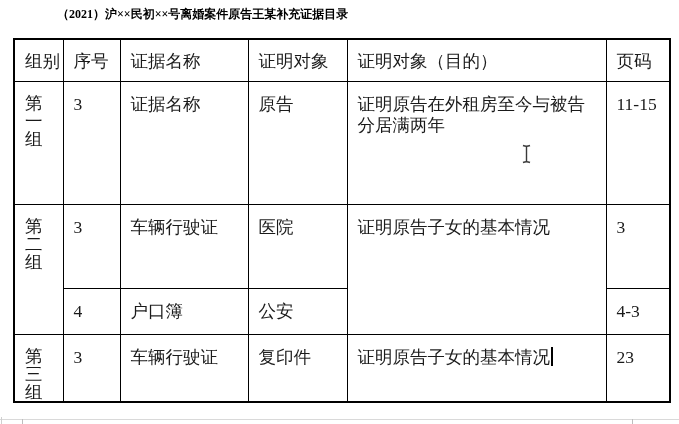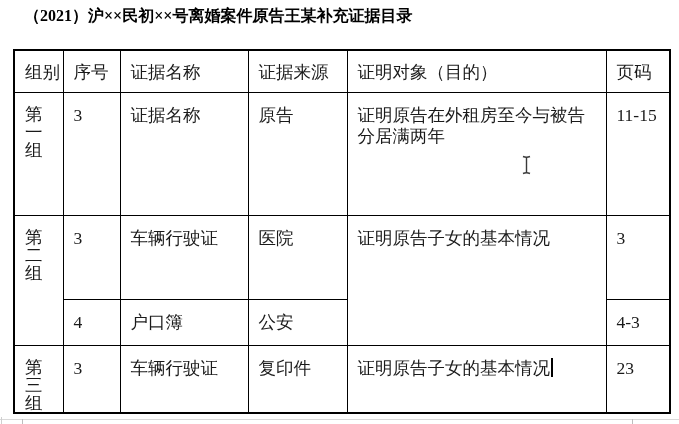--- a/index.html
+++ b/index.html
@@ -7,29 +7,29 @@
   body {
     position: relative;
     width: 679px; height: 424px;
     background: #ffffff;
     overflow: hidden;
     font-family: "Liberation Serif", "DejaVu Serif", serif;
     color: #1a1a1a;
   }
   .doc-title {
     position: absolute;
-    left: 24px; top: 6px;
-    font-size: 16px;
+    left: 57px; top: 6px;
+    font-size: 12px;
     font-weight: bold;
     white-space: nowrap;
     color: #000;
   }
   table.evidence {
     position: absolute;
-    left: 13px; top: 49px;
+    left: 13px; top: 38px;
     width: 658px;
     border-collapse: collapse;
     table-layout: fixed;
     border: 2px solid #000;
   }
   table.evidence td, table.evidence th {
     border: 1px solid #000;
     font-size: 17.5px;
     font-weight: normal;
     text-align: left;
@@ -97,21 +97,21 @@
     <col style="width:128px">
     <col style="width:99px">
     <col style="width:259px">
     <col style="width:64px">
   </colgroup>
   <tbody>
     <tr class="r-header">
       <th>组别</th>
       <th>序号</th>
       <th>证据名称</th>
-      <th>证据来源</th>
+      <th>证明对象</th>
       <th>证明对象（目的）</th>
       <th>页码</th>
     </tr>
 
     <tr class="r1">
       <td class="group-cell">
         <div class="vlabel">第一组</div>
       </td>
       <td>3</td>
       <td>证据名称</td>

